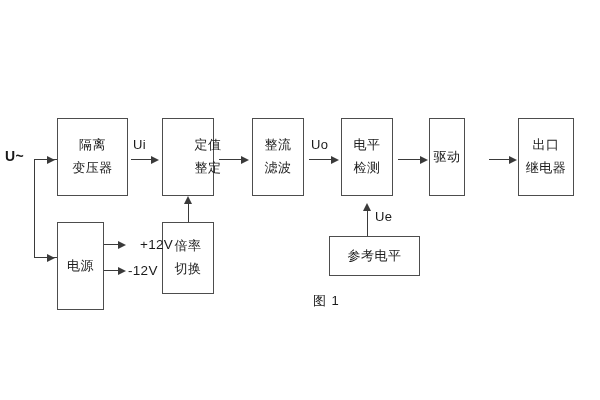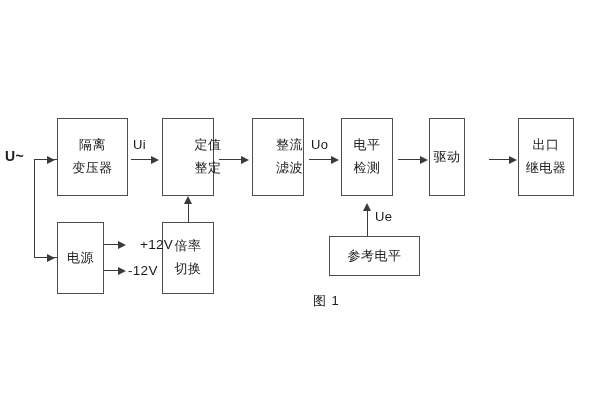--- a/index.html
+++ b/index.html
@@ -98,40 +98,40 @@
   <div class="block" style="left:57px; top:118px; width:71px; height:78px;">
     <span class="ln">隔离</span>
     <span class="ln">变压器</span>
   </div>
 
   <div class="block" style="left:162px; top:118px; width:52px; height:78px;padding-left:40px;">
     <span class="ln">定值</span>
     <span class="ln">整定</span>
   </div>
 
-  <div class="block" style="left:252px; top:118px; width:52px; height:78px;align-items:flex-end;">
+  <div class="block" style="left:252px; top:118px; width:52px; height:78px;">
     <span class="ln">整流</span>
     <span class="ln">滤波</span>
   </div>
 
   <div class="block" style="left:341px; top:118px; width:52px; height:78px;">
     <span class="ln">电平</span>
     <span class="ln">检测</span>
   </div>
 
   <div class="block" style="left:429px; top:118px; width:36px; height:78px;justify-content:center;">
     <span class="ln">驱动</span>
   </div>
 
   <div class="block" style="left:518px; top:118px; width:56px; height:78px;">
     <span class="ln">出口</span>
     <span class="ln">继电器</span>
   </div>
 
-  <div class="block" style="left:57px; top:222px; width:47px; height:72px;">
+  <div class="block" style="left:57px; top:222px; width:47px; height:88px;">
     <span class="ln">电源</span>
   </div>
 
   <div class="block" style="left:162px; top:222px; width:52px; height:72px;">
     <span class="ln">倍率</span>
     <span class="ln">切换</span>
   </div>
 
   <div class="block" style="left:329px; top:236px; width:91px; height:40px;">
     <span class="ln">参考电平</span>

